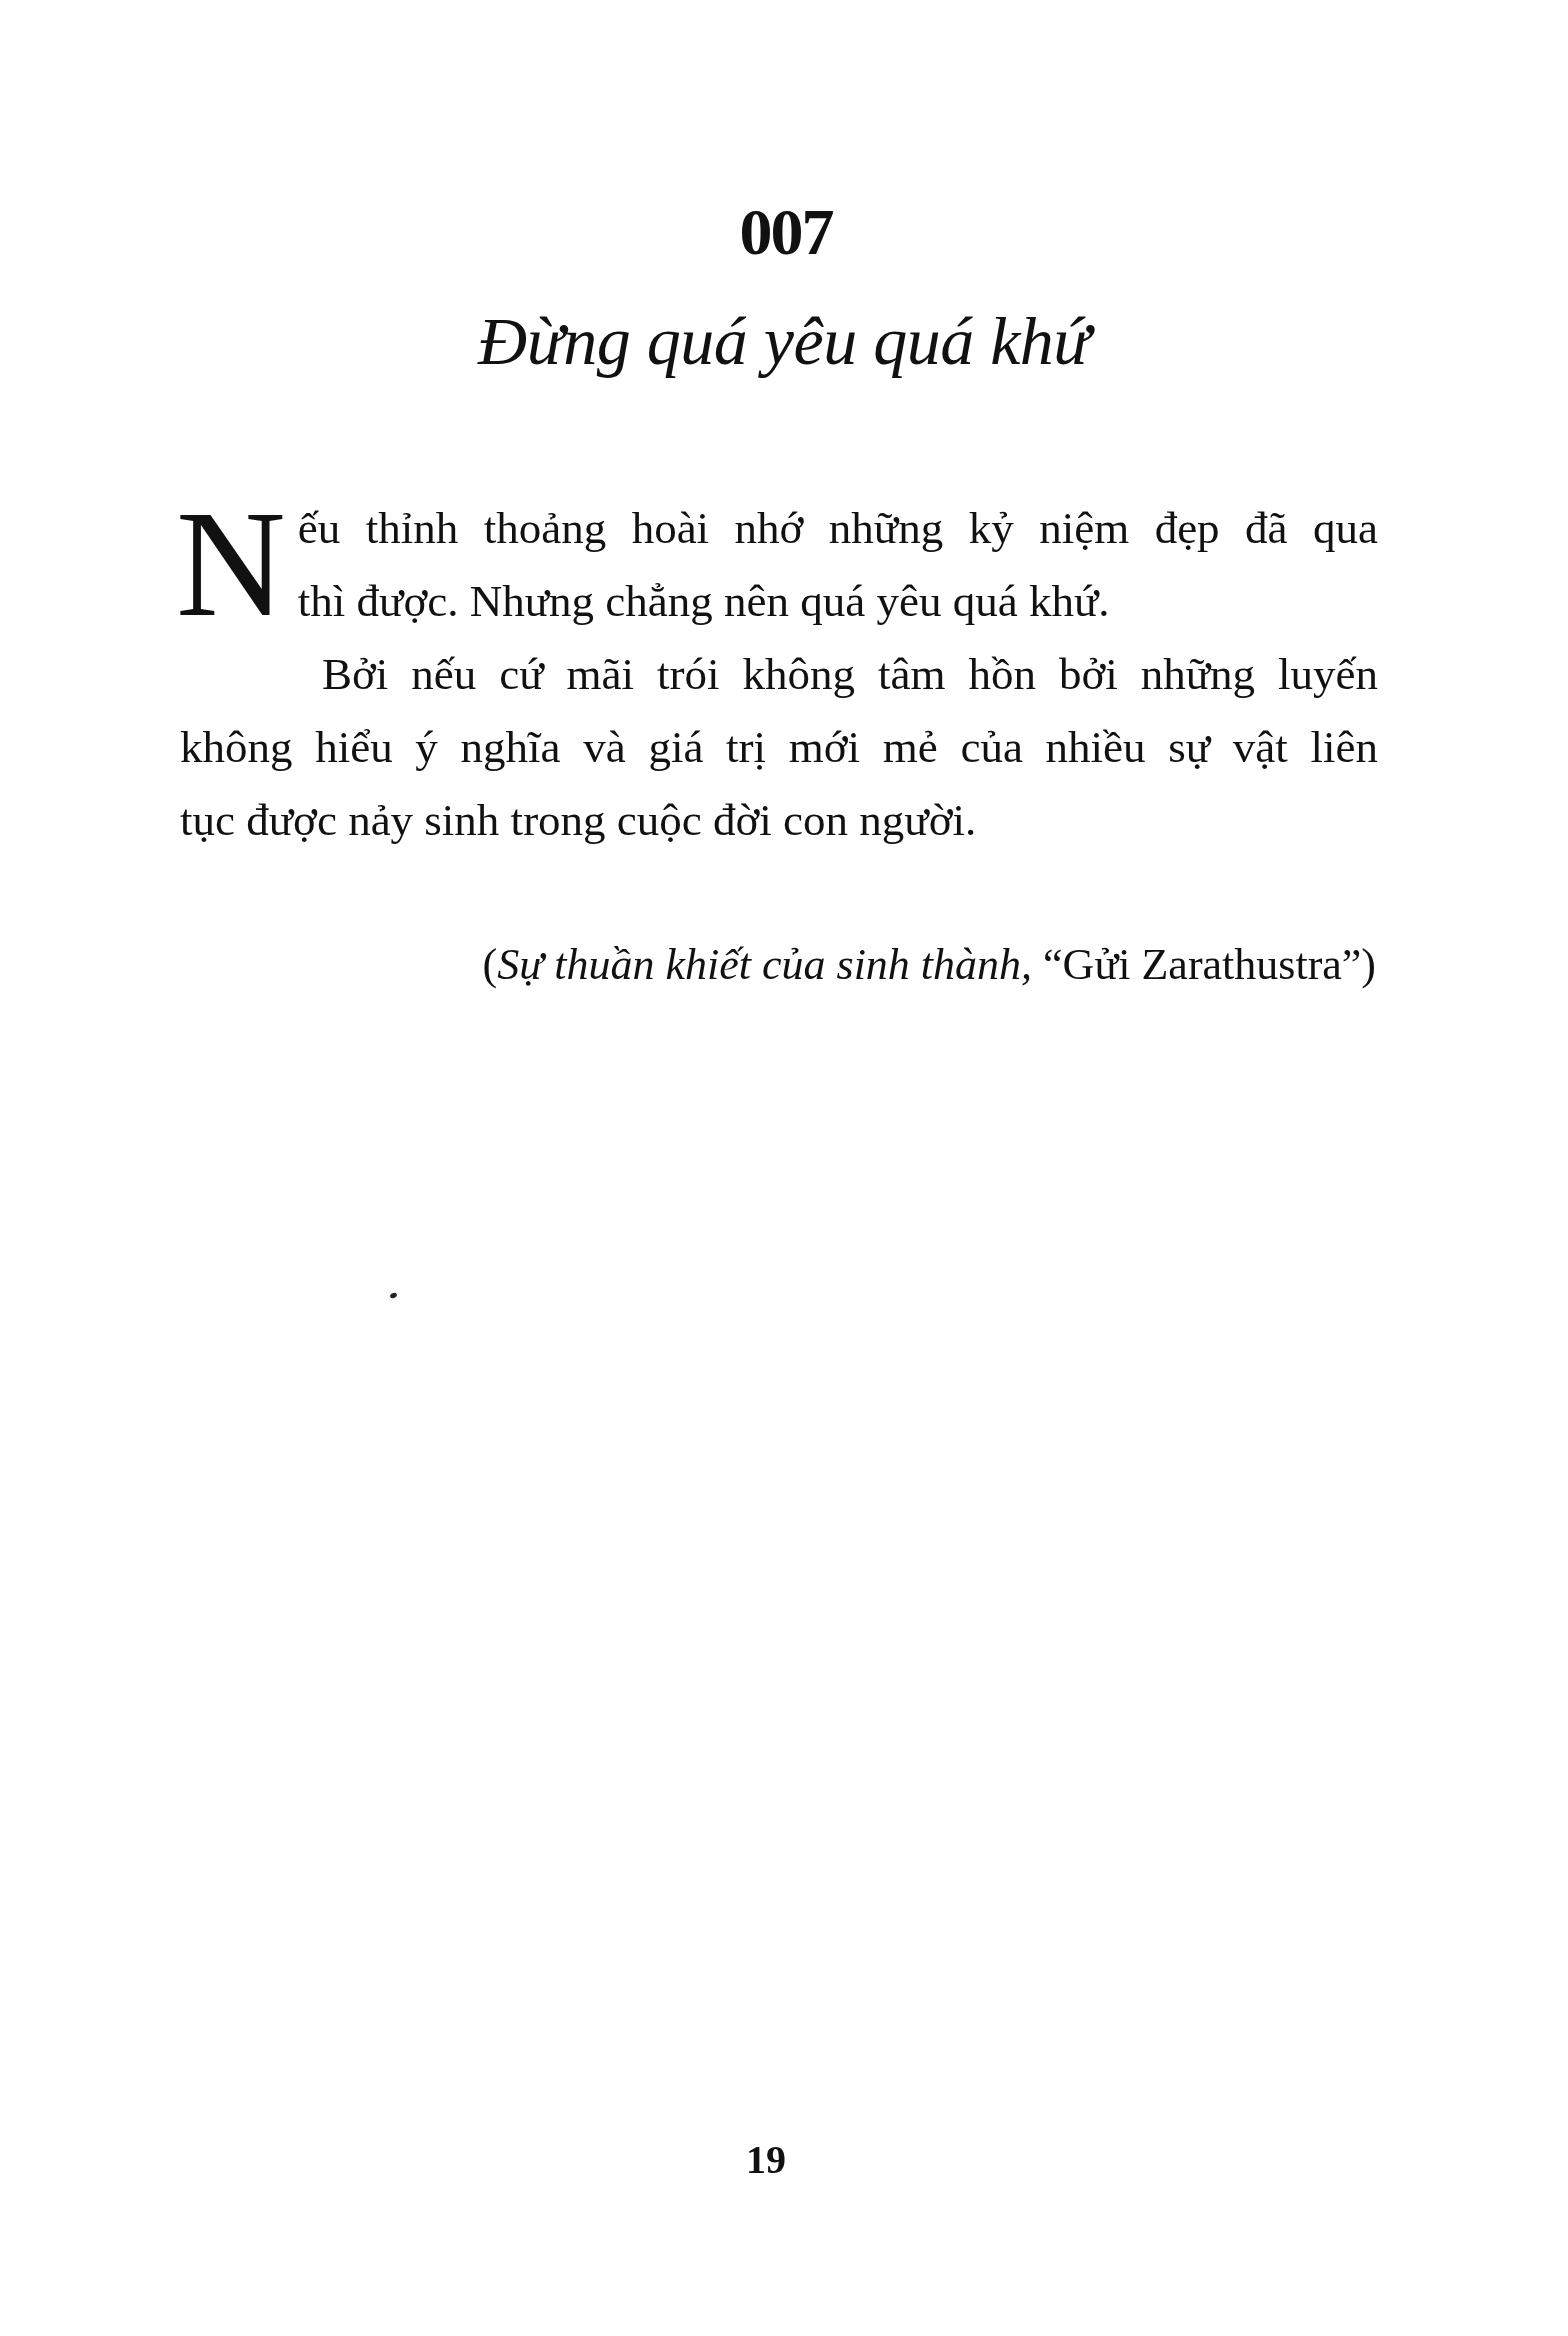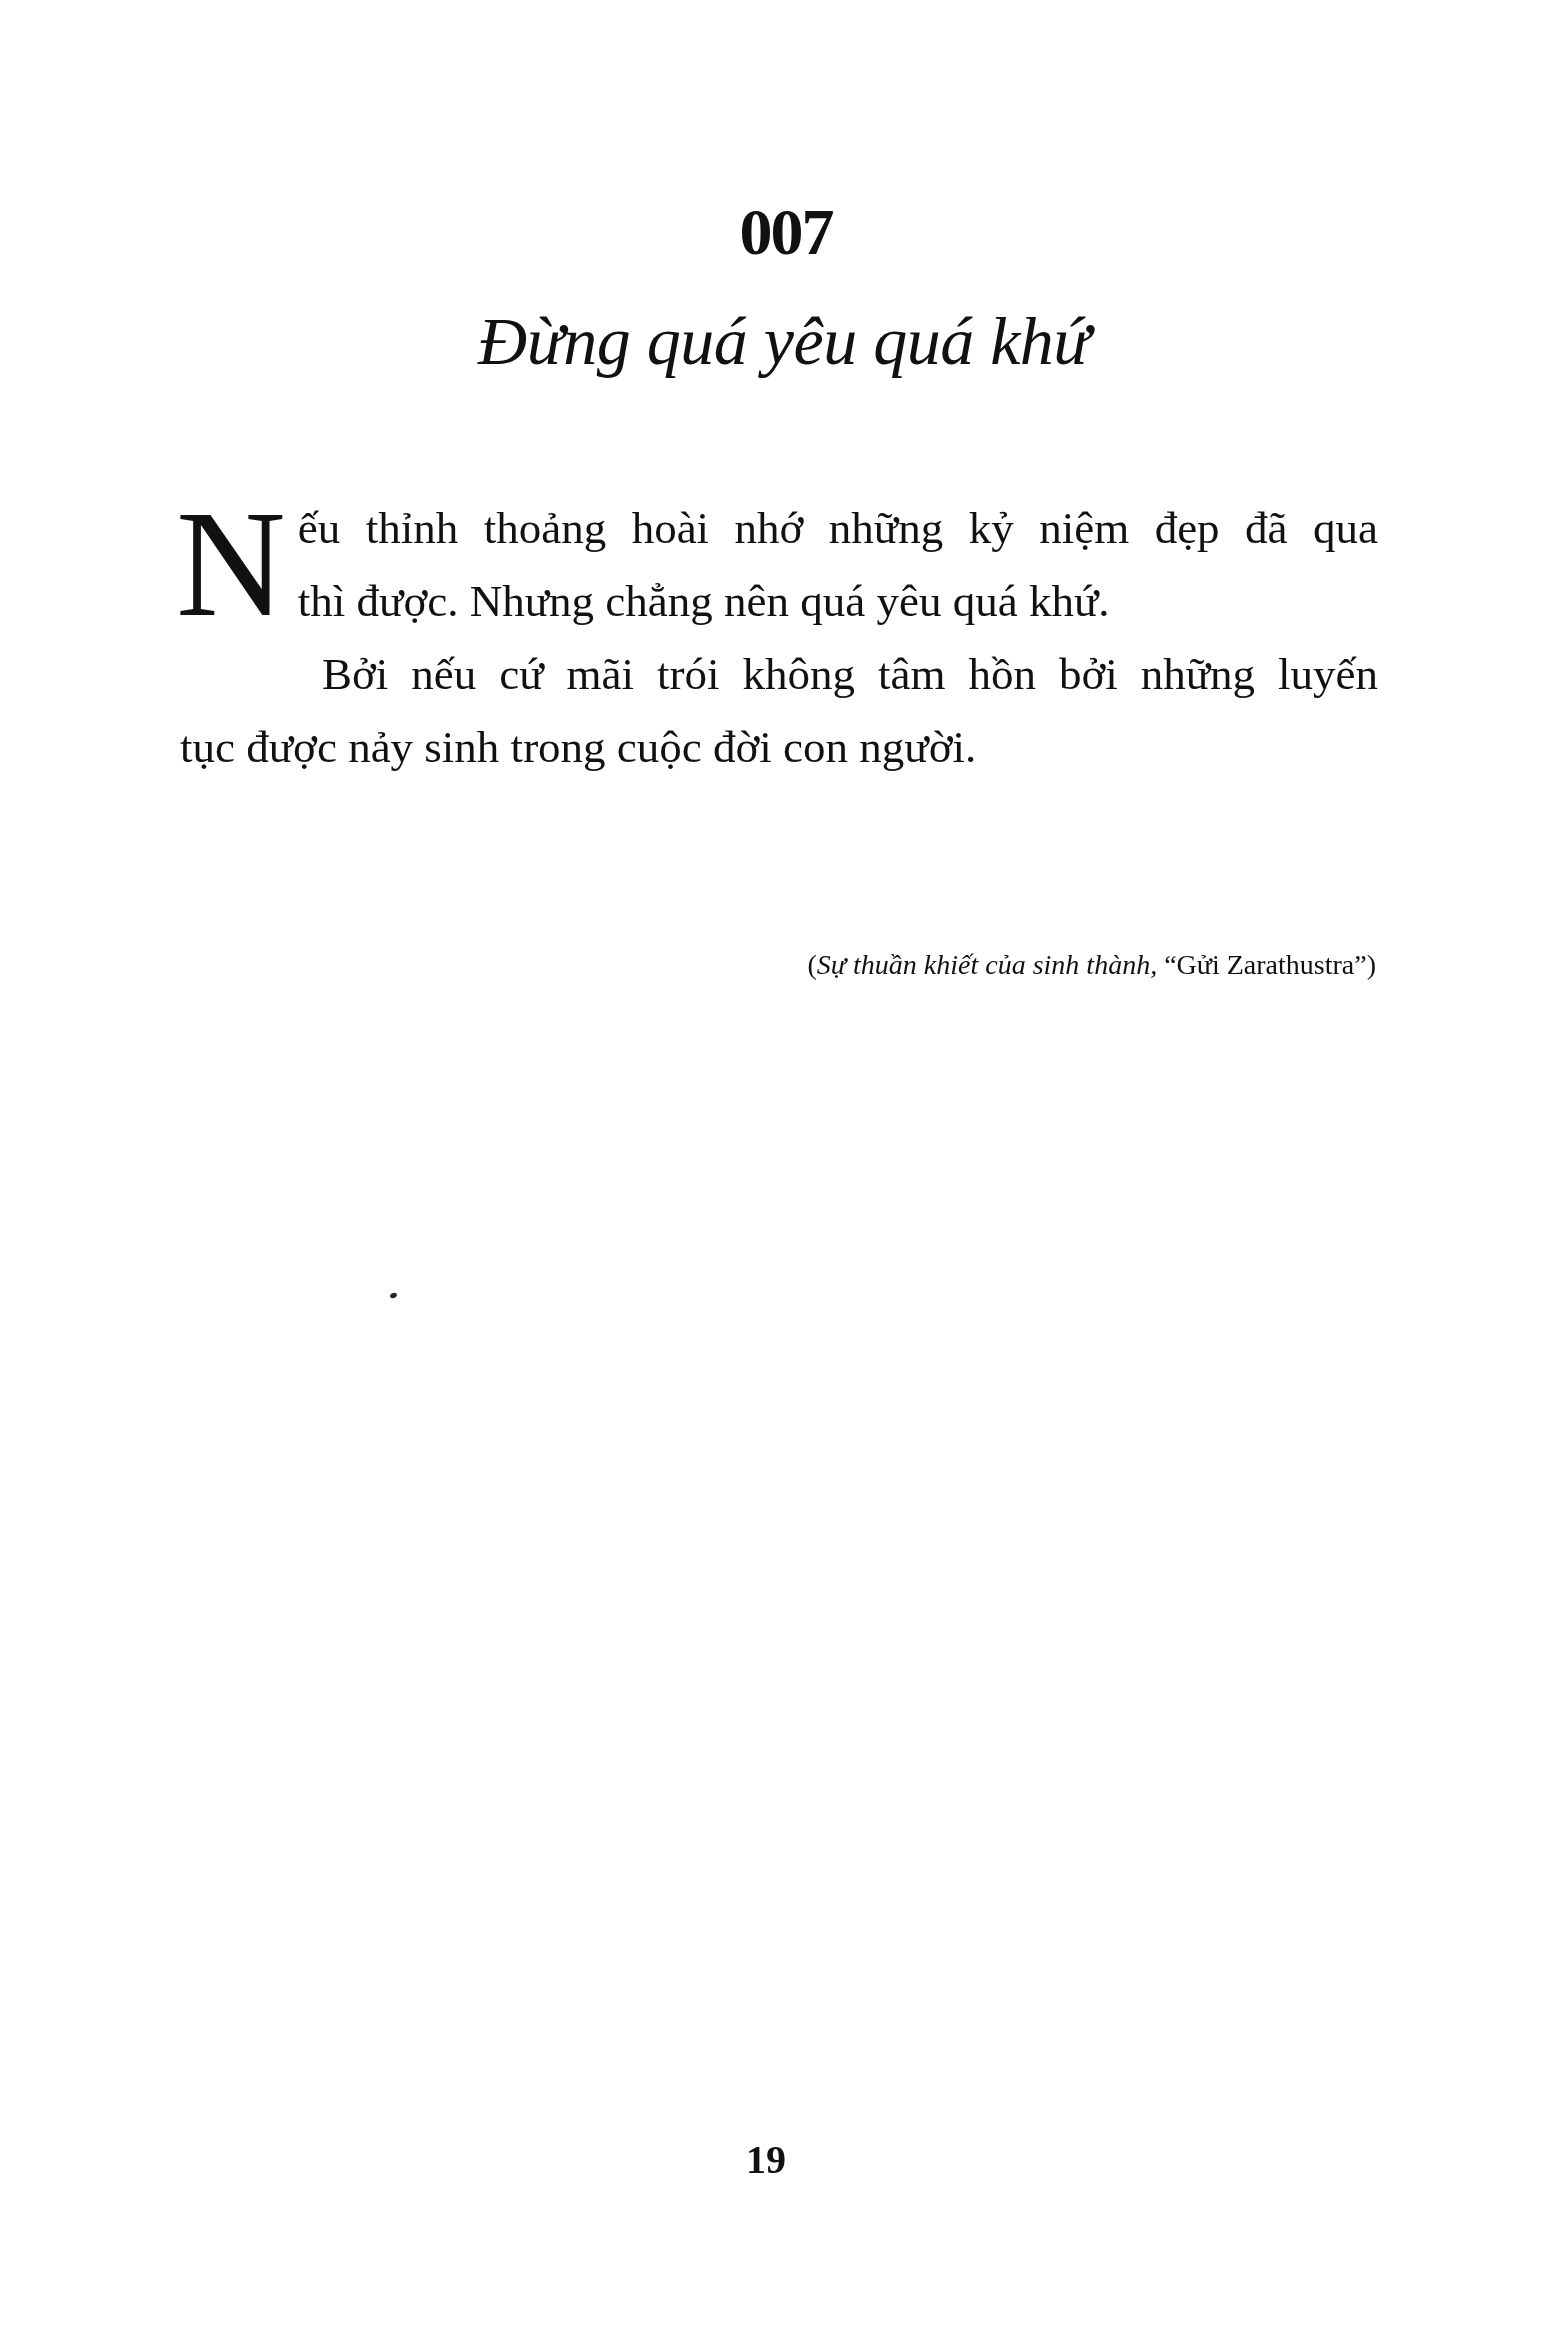--- a/index.html
+++ b/index.html
@@ -70,21 +70,21 @@
       margin: 8px 12px 0 -4px;
       font-weight: normal;
     }
     .indent-line {
       text-indent: 142px;
     }
     .attribution {
       position: absolute;
       top: 935px;
       right: 192px;
-      font-size: 28px;
+      font-size: 44px;
       line-height: 60px;
       white-space: nowrap;
     }
     .attribution .ital {
       font-style: italic;
     }
     .page-number {
       position: absolute;
       top: 2132px;
       left: 0;
@@ -116,20 +116,21 @@
   <div class="chapter-title">Đừng quá yêu quá khứ</div>
 
   <div class="body-text">
     <div class="para">
       <span class="dropcap">N</span>
       <span class="line justify">ếu thỉnh thoảng hoài nhớ những kỷ niệm đẹp đã qua</span>
       <span class="line">thì được. Nhưng chẳng nên quá yêu quá khứ.</span>
     </div>
     <div class="para" style="clear: both;">
       <span class="line justify indent-line">Bởi nếu cứ mãi trói không tâm hồn bởi những luyến</span>
+      <span class="line justify">không hiểu ý nghĩa và giá trị mới mẻ của nhiều sự vật liên</span>
       <span class="line">tục được nảy sinh trong cuộc đời con người.</span>
     </div>
   </div>
 
   <div class="attribution">
     <span>(</span><span class="ital">Sự thuần khiết của sinh thành,</span><span> “Gửi Zarathustra”)</span>
   </div>
 
   <div class="speck"></div>
 

